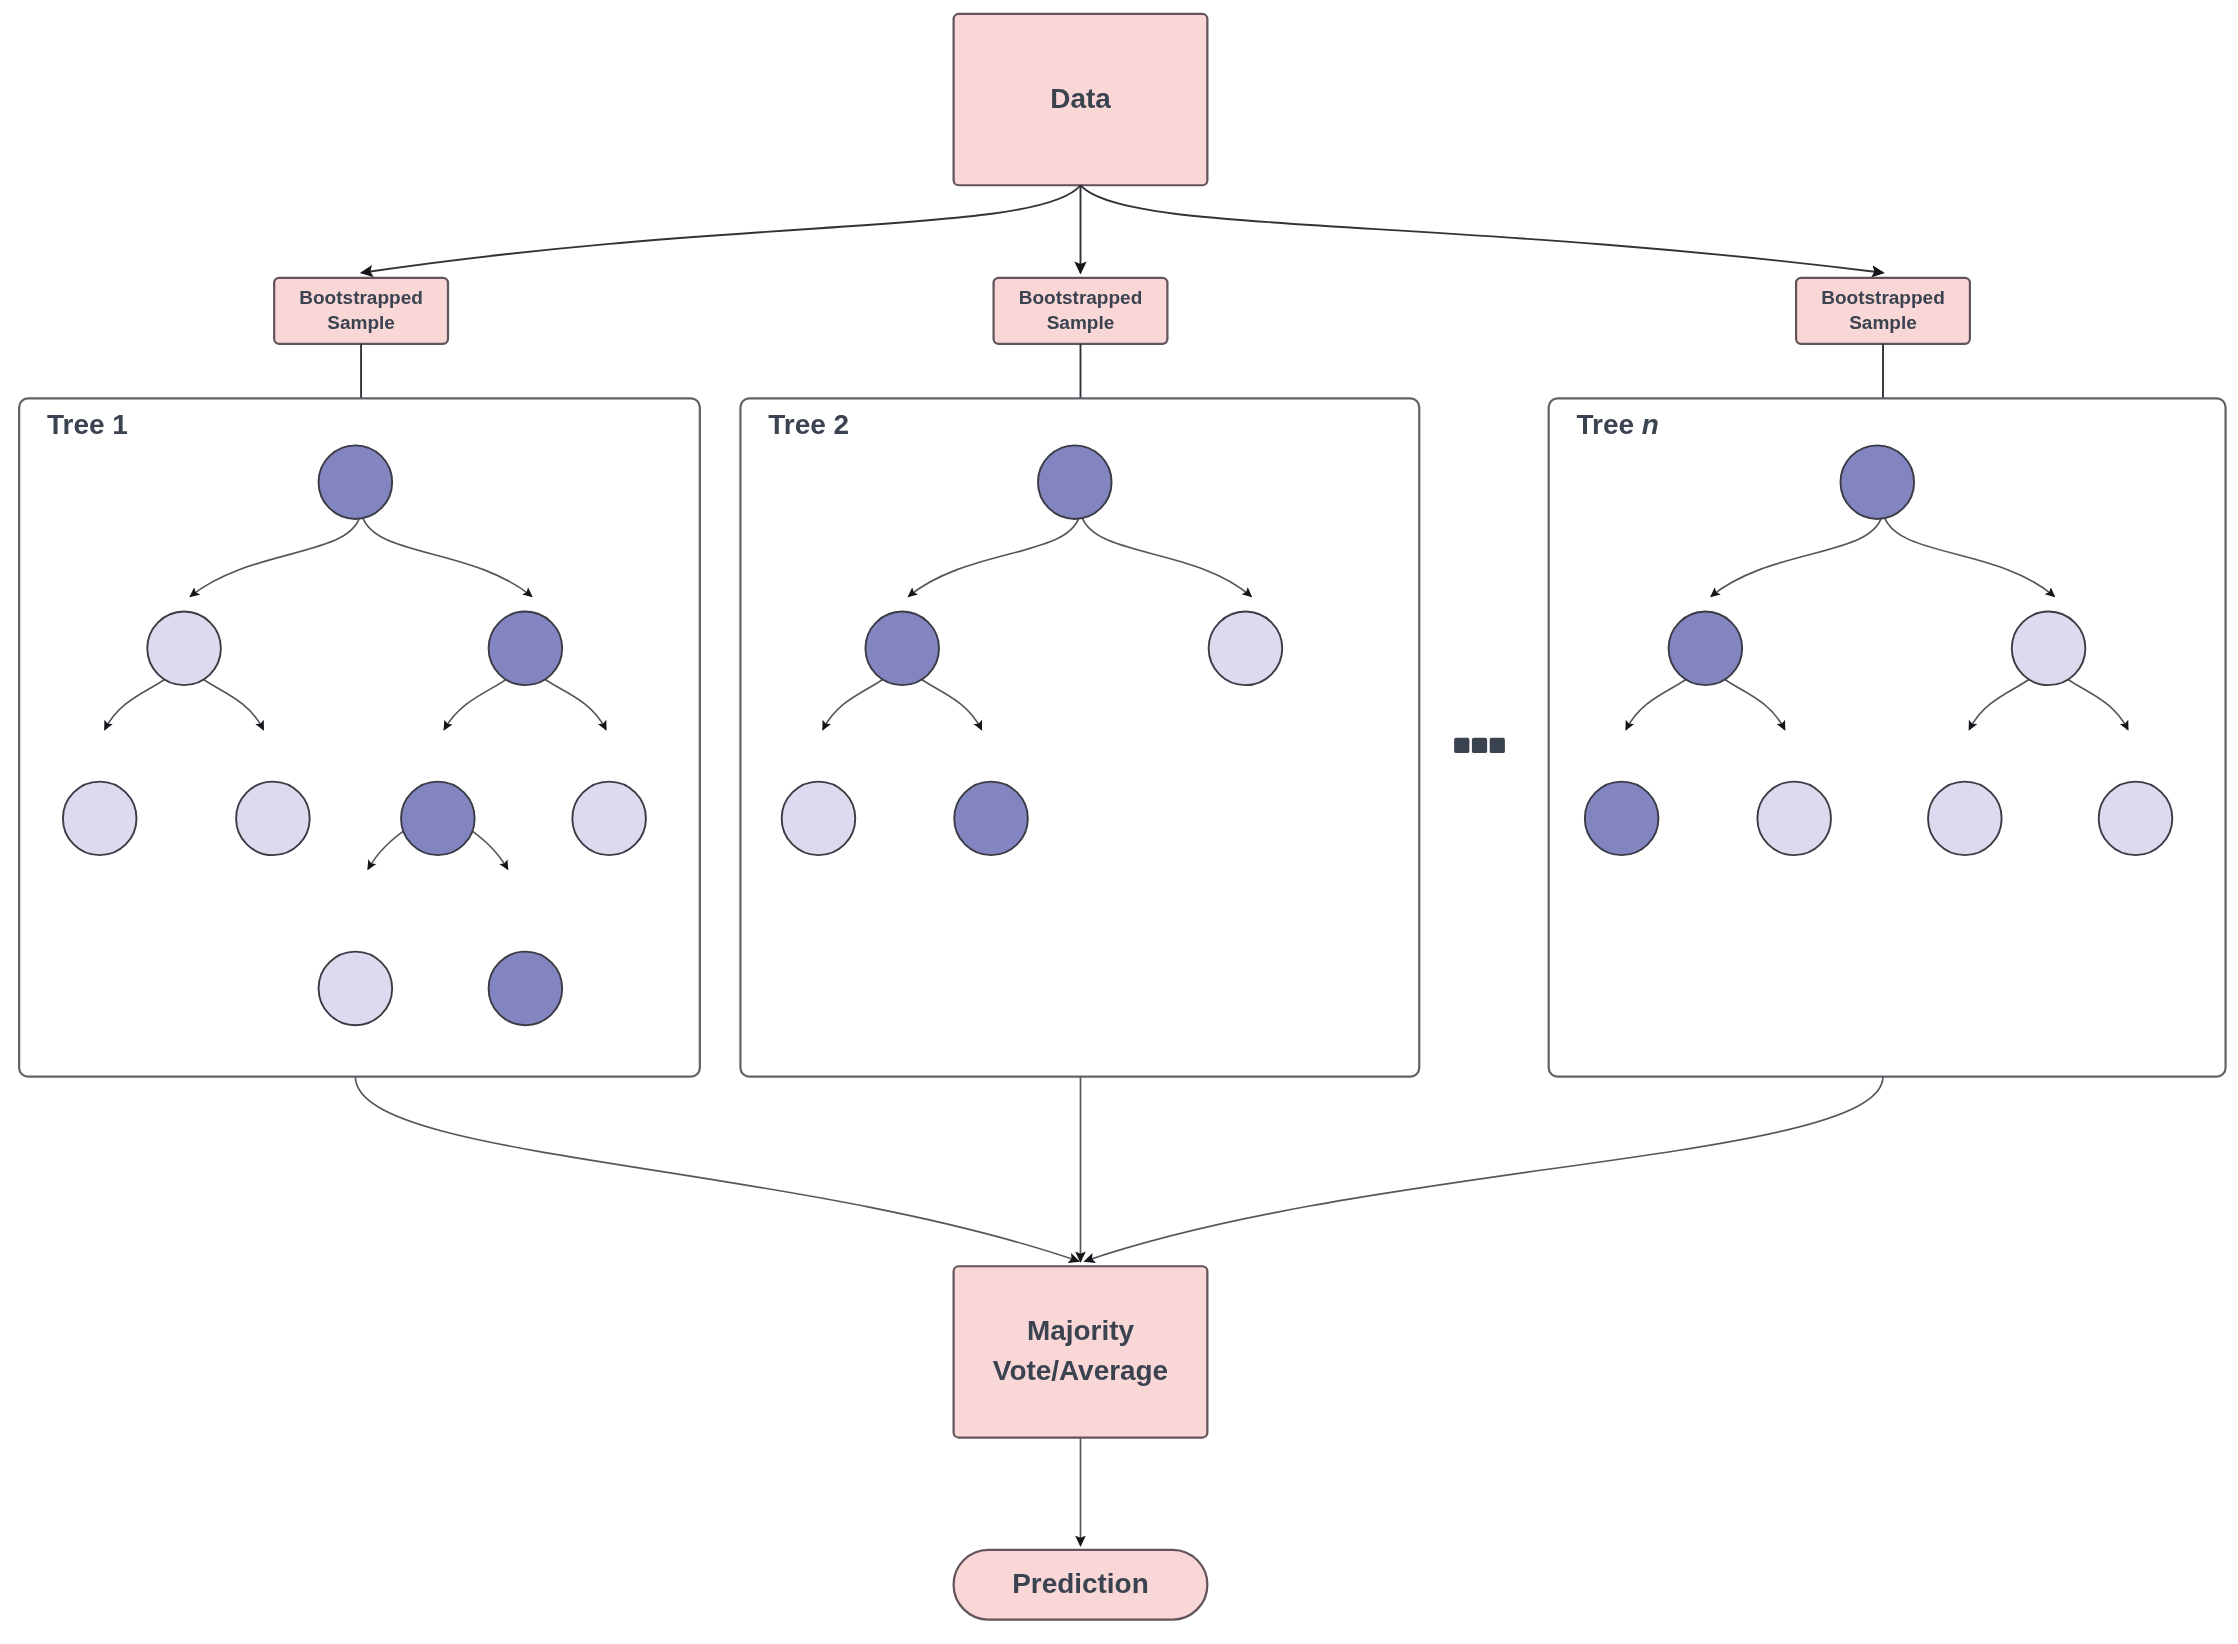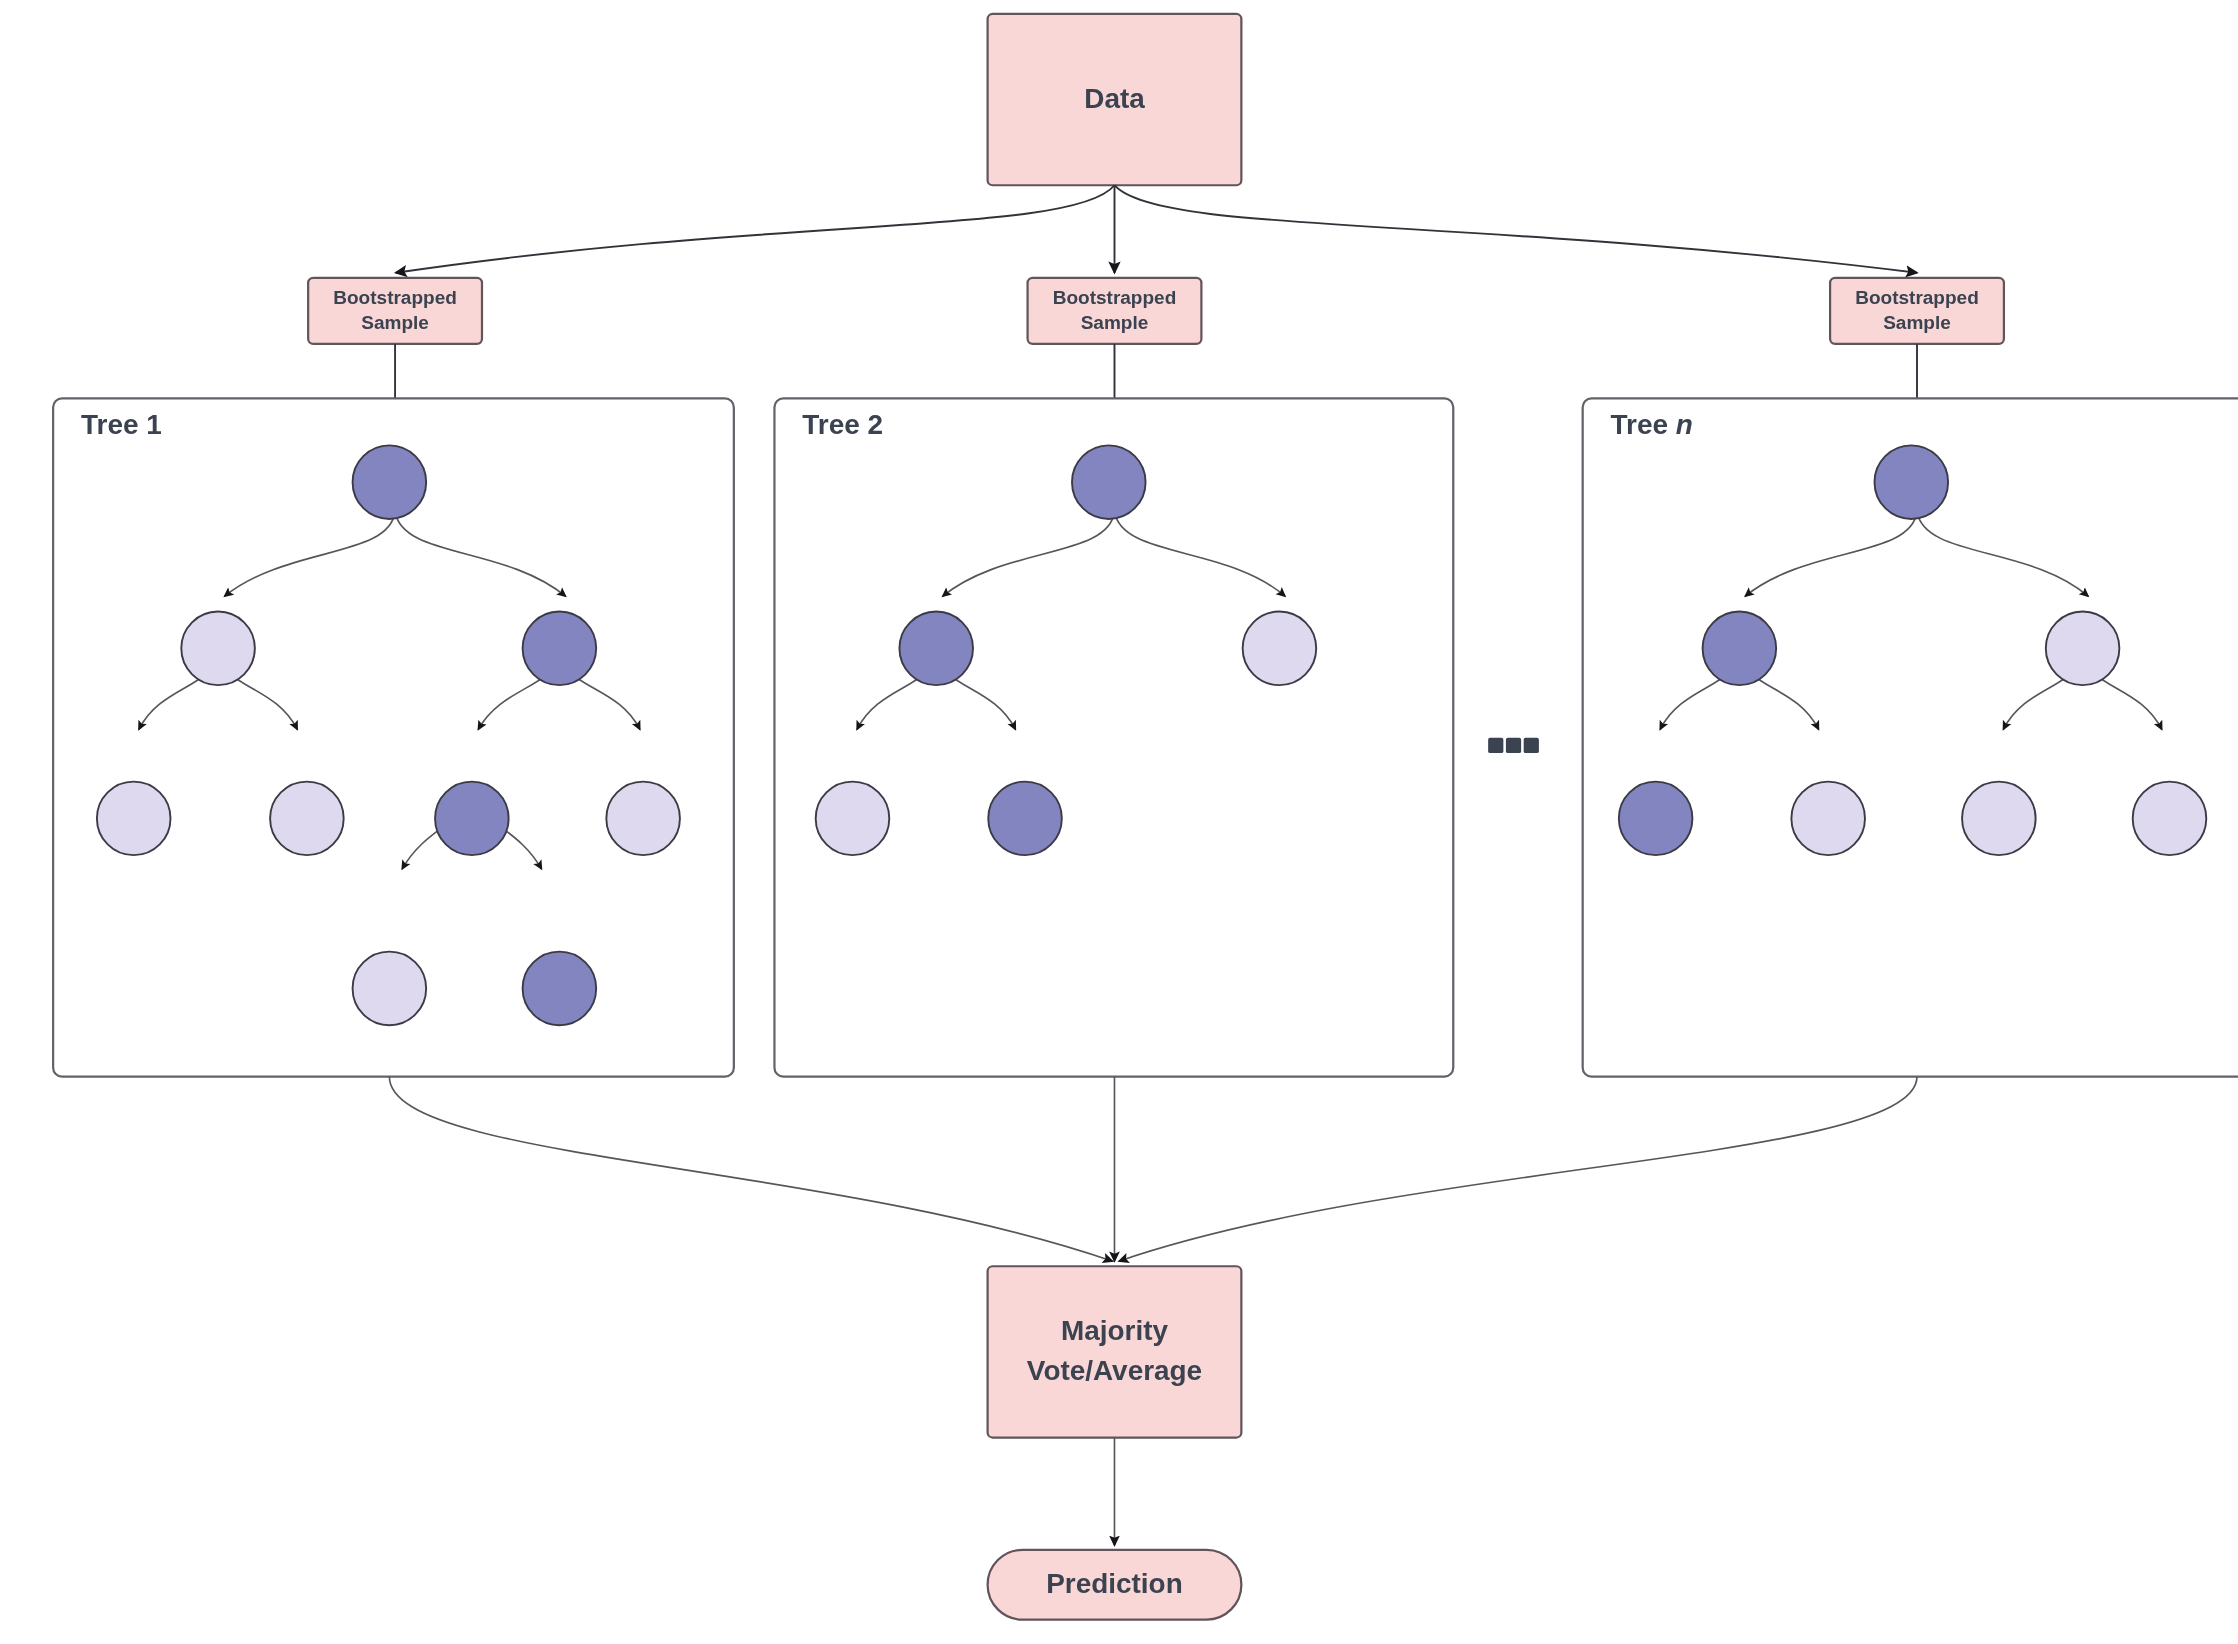--- a/index.html
+++ b/index.html
@@ -10,21 +10,20 @@
   body {
     width: 2239px;
     height: 1645px;
     font-family: "Liberation Sans", sans-serif;
     overflow: hidden;
   }
   #diagram-root {
     position: relative;
     width: 2008px;
     height: 1645px;
-    padding-left: 34px;
   }
   svg.diagram {
     display: block;
     width: 2239px;
     height: 1645px;
   }
   .box-fill        { fill: #fad7d7; stroke: #62545a; stroke-width: 3.5; }
   .tree-panel      { fill: #ffffff; stroke: #62626a; stroke-width: 3.5; }
   .node-dark       { fill: #8285c0; stroke: #3b3b45; stroke-width: 3; }
   .node-light      { fill: #ded9ef; stroke: #3b3b45; stroke-width: 3; }

